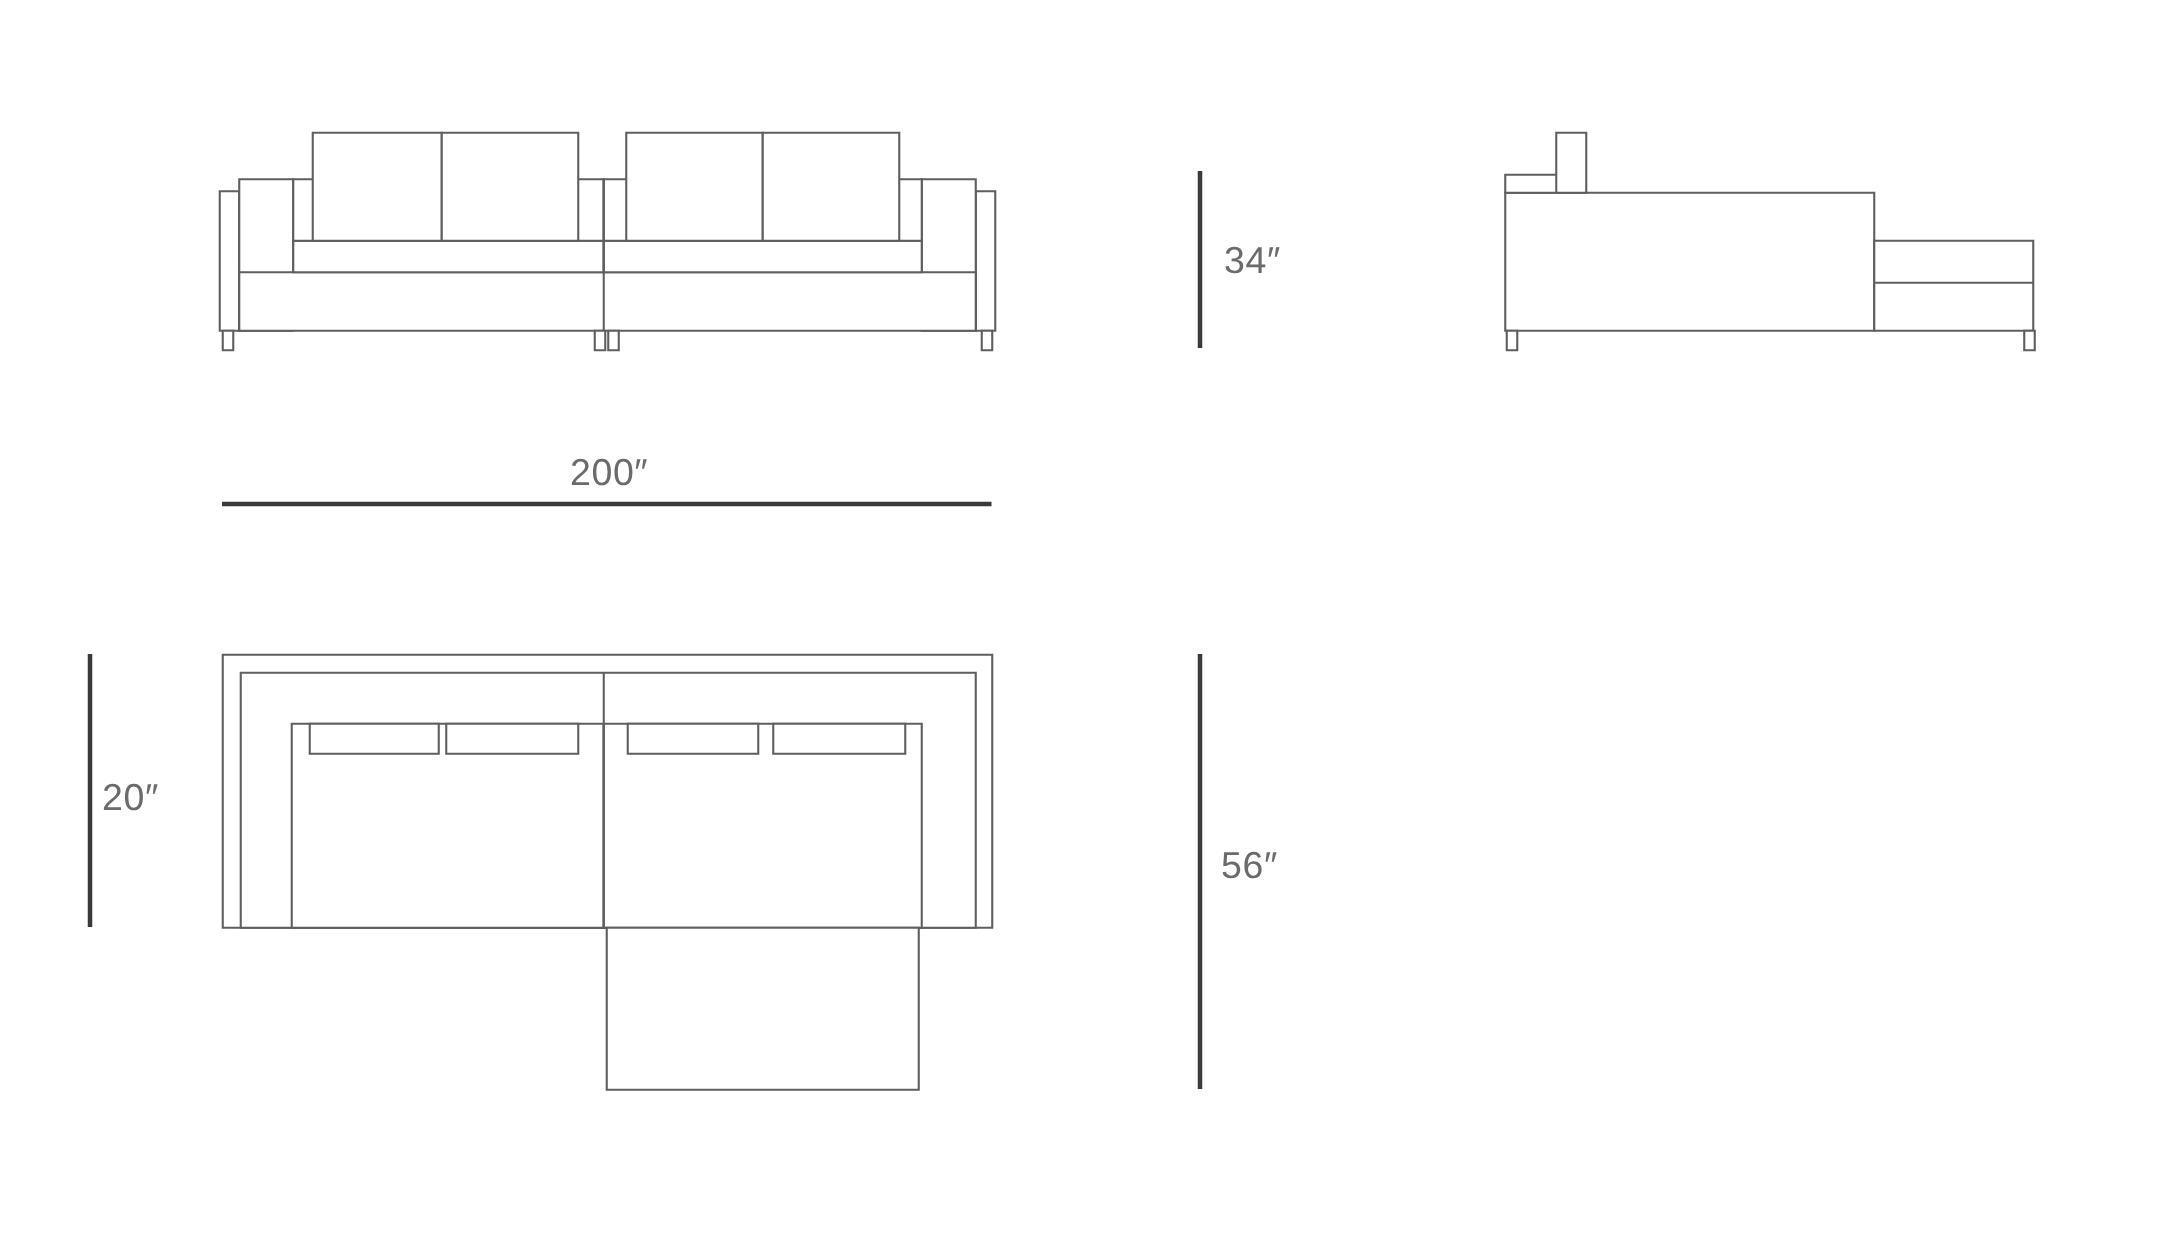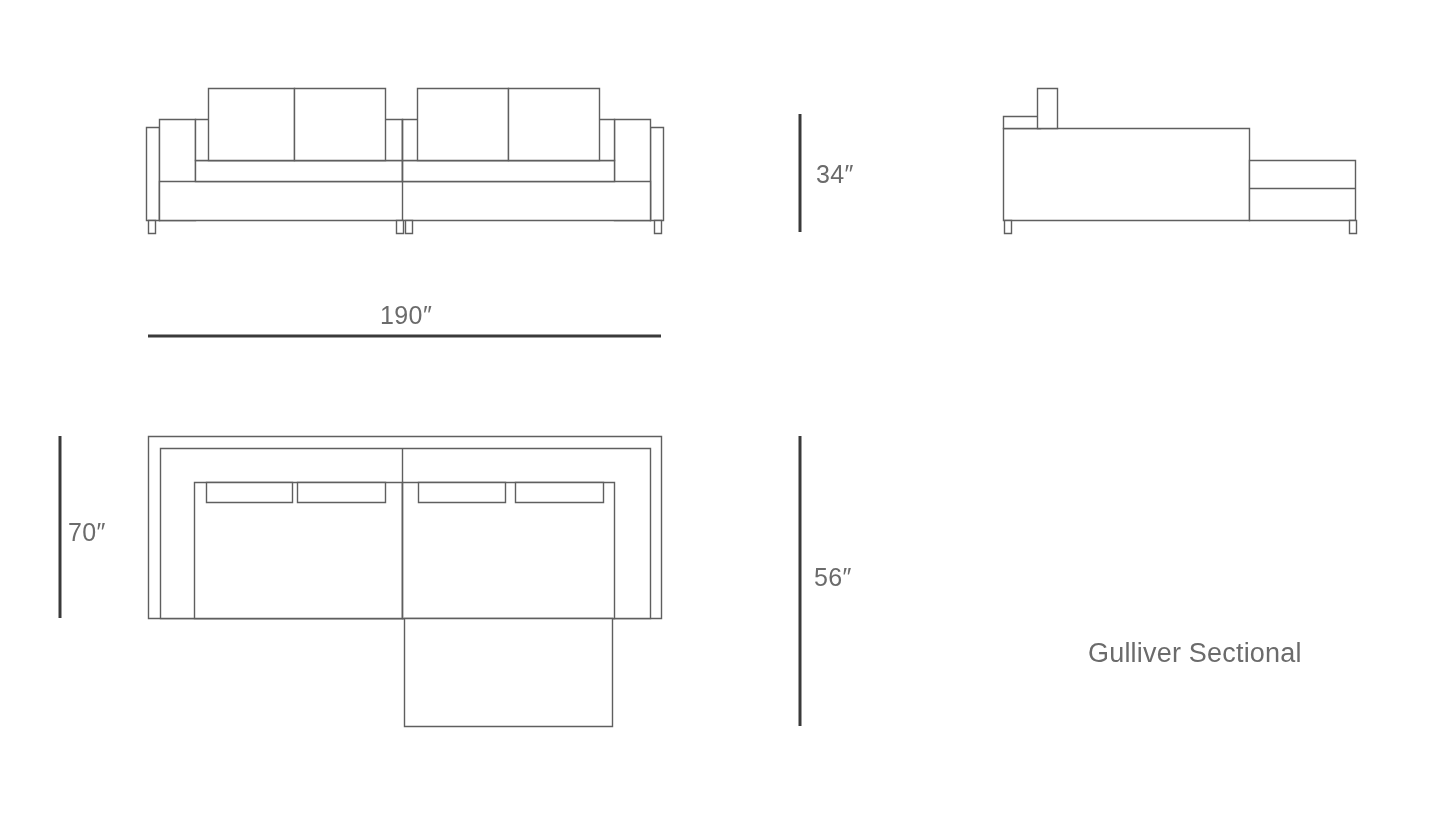--- a/index.html
+++ b/index.html
@@ -157,21 +157,20 @@
       <line class="dimline" x1="60" y1="436" x2="60" y2="618"></line>
     </g>
 
     <g>
       <line class="dimline" x1="800" y1="436" x2="800" y2="726"></line>
     </g>
   </svg>
 
   <div class="dim-label" id="dim-height-label">34″</div>
 
-  <div class="dim-label" id="dim-width-label">190″</div>
+  <div class="dim-label" id="dim-width-label">200″</div>
 
-  <div class="dim-label" id="dim-depth-label">70″</div>
+  <div class="dim-label" id="dim-depth-label">20″</div>
 
   <div class="dim-label" id="dim-chaise-label">56″</div>
 
-  <div class="title-label" id="product-title">Gulliver Sectional</div>
 
 </div>
 
 </body></html>

